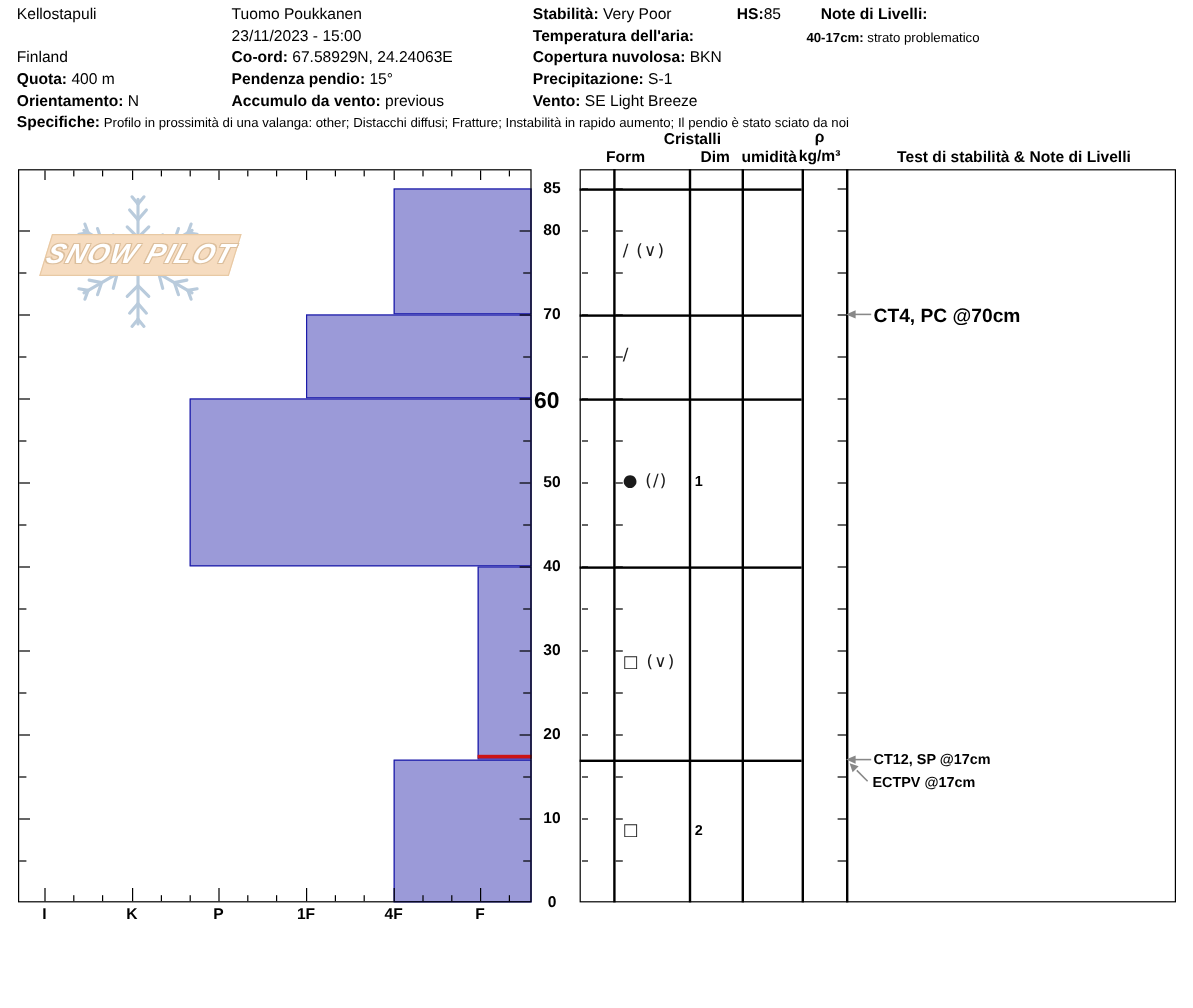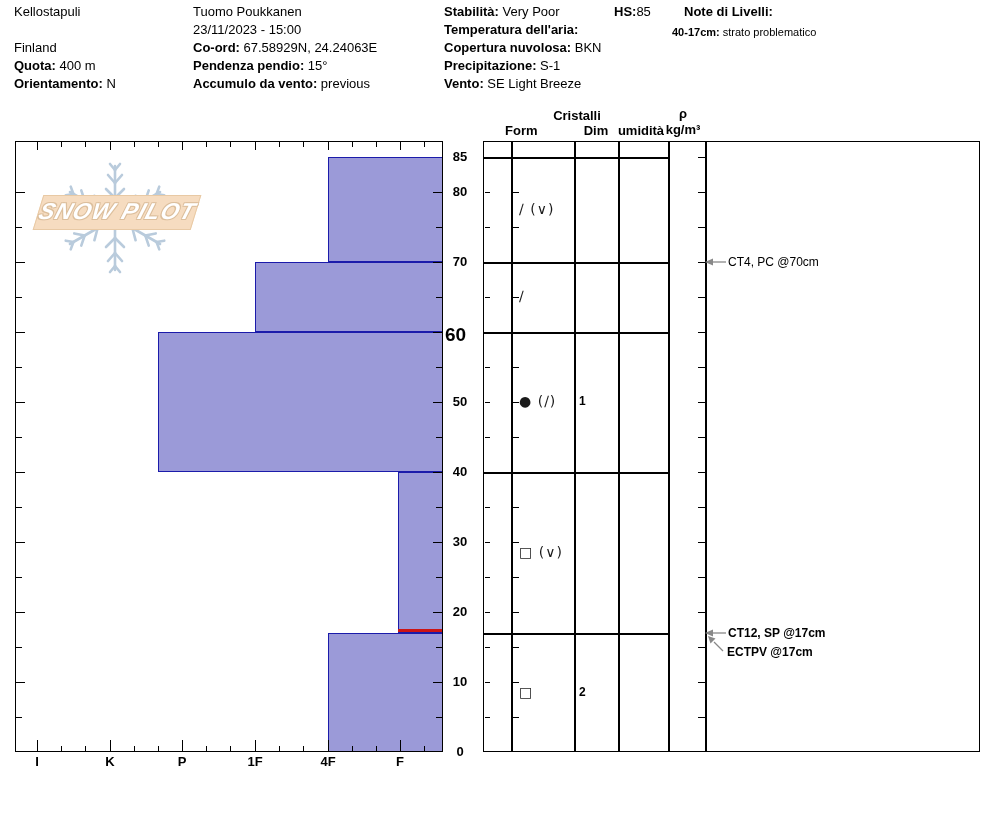--- a/index.html
+++ b/index.html
@@ -40,20 +40,21 @@
   <div class="t h13" style="left:444px;top:22px;"><span class="b">Temperatura dell'aria:</span><span></span></div>
   <div class="t h13" style="left:444px;top:40px;"><span class="b">Copertura nuvolosa:</span><span> BKN</span></div>
   <div class="t h13" style="left:444px;top:58px;"><span class="b">Precipitazione:</span><span> S-1</span></div>
   <div class="t h13" style="left:444px;top:76px;"><span class="b">Vento:</span><span>  SE  Light Breeze</span></div>
 
   <div class="t h13" style="left:614px;top:4px;"><span class="b">HS:</span><span>85</span></div>
 
   <div class="t h13 b" style="left:684px;top:4px;">Note di Livelli:</div>
   <div class="t h11" style="left:672px;top:25px;"><span class="b">40-17cm:</span><span> strato problematico</span></div>
 
+  <div class="t" style="left:14px;top:93px;"><span class="b h13">Specifiche:</span><span class="h11"> Profilo in prossimità di una valanga: other;  Distacchi diffusi;  Fratture;  Instabilità in rapido aumento;  Il pendio è stato sciato da noi</span></div>
 
   <div id="watermark">
     <svg width="120" height="120" viewBox="-60 -60 120 120">
       <g stroke="#b9cbdc" stroke-width="2.6" stroke-linecap="round" fill="none">
         <g id="arm">
           <line x1="0" y1="-5" x2="0" y2="-52"></line>
           <line x1="0" y1="-20" x2="-9" y2="-29"></line>
             <line x1="0" y1="-20" x2="9" y2="-29"></line>
           <line x1="0" y1="-35" x2="-7" y2="-43"></line>
             <line x1="0" y1="-35" x2="7" y2="-43"></line>
@@ -69,20 +70,21 @@
     </svg>
     <div id="wm-banner">SNOW PILOT</div>
   </div>
 
   <div class="t h13 b" style="left:537px;top:108px;width:80px;text-align:center;">Cristalli</div>
   <div class="t h13 b" style="left:505px;top:123px;width:60px;text-align:left;">Form</div>
   <div class="t h13 b" style="left:576px;top:123px;width:40px;text-align:center;">Dim</div>
   <div class="t h13 b" style="left:611px;top:123px;width:60px;text-align:center;">umidità</div>
   <div class="t h13 b" style="left:668px;top:106px;width:30px;text-align:center;">ρ</div>
   <div class="t h13 b" style="left:653px;top:122px;width:60px;text-align:center;">kg/m³</div>
+  <div class="t h13 b" style="left:715px;top:123px;width:260px;text-align:center;">Test di stabilità &amp; Note di Livelli</div>
 
   <div id="chart-root">
       <div style="left: 328px; top: 157px; width: 115px; height: 105px; box-sizing: border-box; background: rgb(155, 154, 216); border: 1.5px solid rgb(27, 27, 170); z-index: 1;"></div>
       <div style="left: 255px; top: 262px; width: 188px; height: 70px; box-sizing: border-box; background: rgb(155, 154, 216); border: 1.5px solid rgb(27, 27, 170); z-index: 1;"></div>
       <div style="left: 158px; top: 332px; width: 285px; height: 140px; box-sizing: border-box; background: rgb(155, 154, 216); border: 1.5px solid rgb(27, 27, 170); z-index: 1;"></div>
       <div style="left: 398px; top: 472px; width: 45px; height: 161px; box-sizing: border-box; background: rgb(155, 154, 216); border: 1.5px solid rgb(27, 27, 170); z-index: 1;"></div>
       <div style="left: 328px; top: 633px; width: 115px; height: 119px; box-sizing: border-box; background: rgb(155, 154, 216); border: 1.5px solid rgb(27, 27, 170); z-index: 1;"></div>
       <div style="left: 398px; top: 629px; width: 45px; height: 3px; background: rgb(204, 20, 20); z-index: 3;"></div>
       <div style="left: 15px; top: 141px; width: 428px; height: 611px; box-sizing: border-box; border: 1.5px solid rgb(0, 0, 0); z-index: 4; background: transparent;"></div>
       <div style="left: 16px; top: 717px; width: 6px; height: 1px; background: rgb(0, 0, 0); z-index: 5;"></div>
@@ -241,19 +243,19 @@
     <g stroke="#888" stroke-width="1.3" fill="#888">
       <line x1="711" y1="262" x2="726" y2="262"></line>
       <polygon points="705,262 713,258.5 713,265.5" stroke="none"></polygon>
       <line x1="711" y1="633" x2="726" y2="633"></line>
       <polygon points="705,633 713,629.5 713,636.5" stroke="none"></polygon>
       <line x1="714" y1="642" x2="723" y2="651"></line>
       <polygon points="708,636 715.5,638.5 710.5,643.5" stroke="none"></polygon>
     </g>
   </svg>
       </div>
-      <div style="left: 728px; top: 255px; font-size: 12px; font-weight: normal; white-space: nowrap;">CT4, PC @70cm</div>
+      <div style="left: 728px; top: 255px; font-size: 16px; font-weight: bold; white-space: nowrap;">CT4, PC @70cm</div>
       <div style="left: 728px; top: 626px; font-size: 12px; font-weight: bold; white-space: nowrap;">CT12, SP @17cm</div>
       <div style="left: 727px; top: 645px; font-size: 12px; font-weight: bold; white-space: nowrap;">ECTPV @17cm</div>
     </div>
 
 
 </div>
 
 </body></html>

